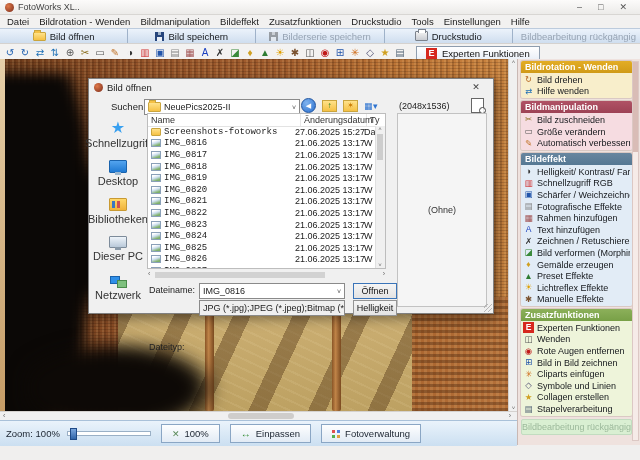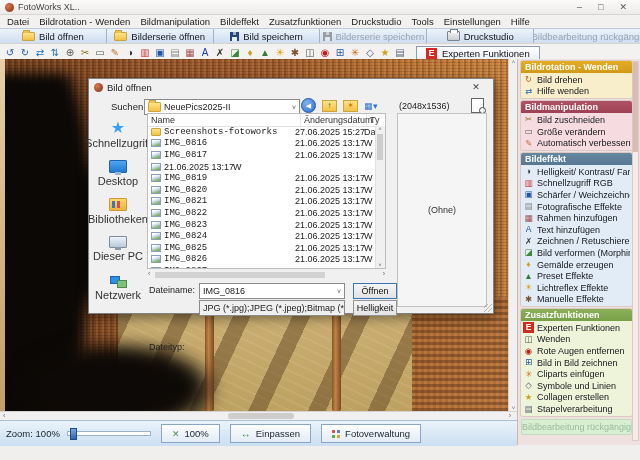--- a/index.html
+++ b/index.html
@@ -194,24 +194,20 @@
       <span class="menu-item">Hilfe</span>
     </div>
 
   <div class="toolbar1">
 
   <div class="tb1">
         <span class="tbic ic-open"></span>
         <span>Bild öffnen</span>
       </div>
       <div class="tb1">
-        <span class="tbic ic-open"></span>
-        <span>Bilderserie öffnen</span>
-      </div>
-      <div class="tb1">
         <span class="tbic ic-save"></span>
         <span>Bild speichern</span>
       </div>
       <div class="tb1 disabled">
         <span class="tbic ic-save"></span>
         <span>Bilderserie speichern</span>
       </div>
       <div class="tb1">
         <span class="tbic ic-print"></span>
         <span>Druckstudio</span>
@@ -500,20 +496,21 @@
             <span class="ftype">W</span>
           </div>
           <div class="frow kind-image">
             <span class="file-ic"></span>
             <span class="fname">IMG_0817</span>
             <span class="fdate">21.06.2025 13:17</span>
             <span class="ftype">W</span>
           </div>
           <div class="frow kind-image">
             <span class="file-ic"></span>
+            <span class="fname">IMG_0818</span>
             <span class="fdate">21.06.2025 13:17</span>
             <span class="ftype">W</span>
           </div>
           <div class="frow kind-image">
             <span class="file-ic"></span>
             <span class="fname">IMG_0819</span>
             <span class="fdate">21.06.2025 13:17</span>
             <span class="ftype">W</span>
           </div>
           <div class="frow kind-image">

